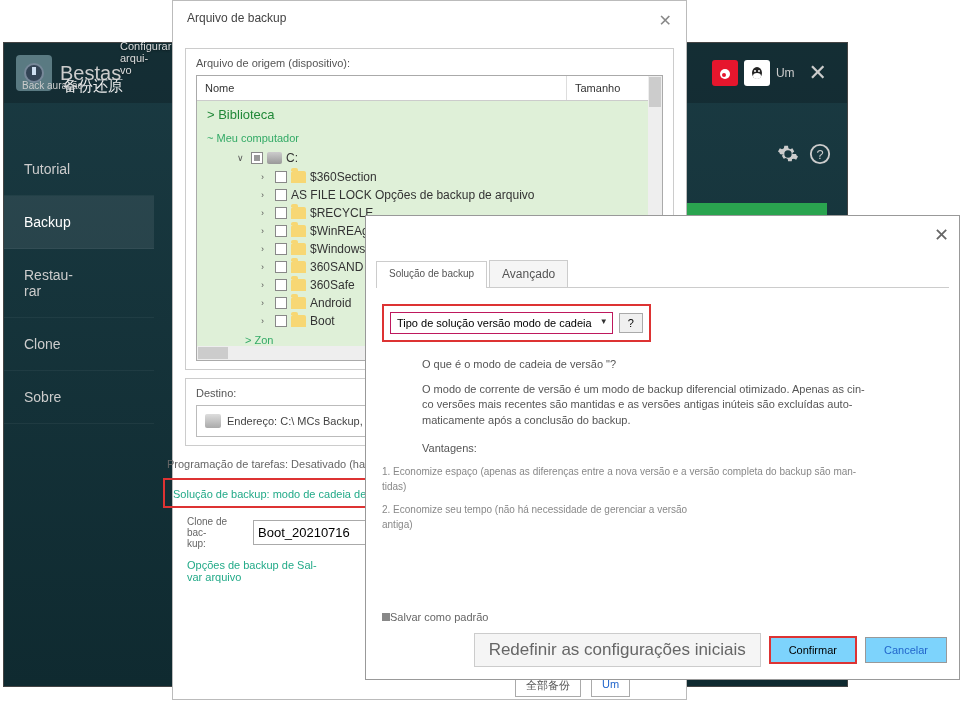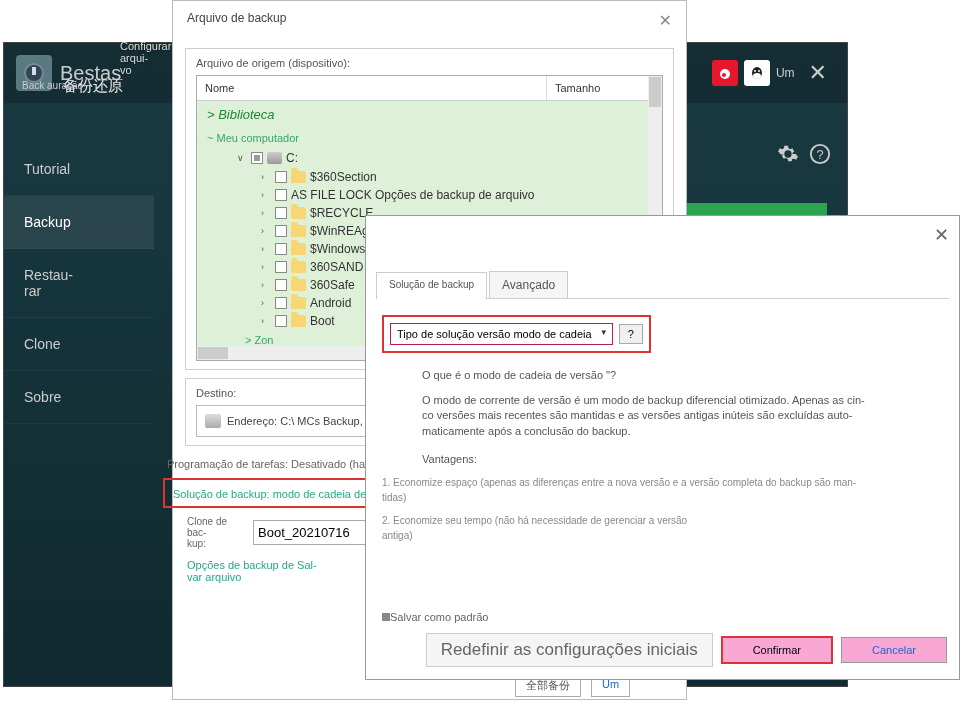--- a/index.html
+++ b/index.html
@@ -62,27 +62,27 @@
 .section-box {
   margin: 8px 12px; border: 1px solid #ccc; padding: 8px 10px;
 }
 .section-label { font-size: 11px; color: #555; margin-bottom: 6px; }
 .tree-area {
   border: 1px solid #aaa; height: 286px; overflow:auto; position:relative;
 }
 .tree-header { display:flex; border-bottom:1px solid #ccc; font-size:11px; color:#333; }
 .tree-header .col { padding: 6px 8px; }
 .col-name { flex:1; }
-.col-size { width: 116px; border-left:1px solid #ddd;}
+.col-size { width: 96px; border-left:1px solid #ddd;}
 .tree-scroll { position:absolute; right:0; top:0; bottom:14px; width:14px; background:#eee;}
 .tree-scroll-thumb { background:#ccc; height:30px; width:12px; margin:1px;}
 .tree-hscroll { position:absolute;left:0;right:14px;bottom:0;height:14px;background:#eee;}
 .tree-hscroll-thumb{background:#ccc;width:30px;height:12px;margin:1px;}
 .tree-body { background:#dff0d8; }
-.lib-row { padding: 6px 10px; color:#218838; font-size:13px; cursor:pointer;font-style:italic; }
+.lib-row { padding: 6px 10px; color:#218838; font-size:13px; cursor:pointer; }
 .mycomp { padding:4px 10px; font-size:11px; color:#3a6; }
 .drive-row { display:flex; align-items:center; gap:4px; padding:3px 6px 3px 40px; font-size:12px; color:#333; cursor:pointer;}
 .drive-row .chev { width:10px; color:#555; font-size:9px;}
 .drive-row .cb { width:12px;height:12px;border:1px solid #888;background:#fff;display:inline-block;}
 .drive-row .cb.mixed { background:#999; box-shadow: inset 0 0 0 2px #fff;}
 .drive-row .hd { width:15px;height:12px;background:linear-gradient(#ccc,#999);border-radius:2px;}
 .folder-row { display:flex;align-items:center;gap:4px;padding:2px 6px 2px 64px;font-size:12px;color:#333;cursor:pointer;}
 .folder-row .chev{width:10px;color:#555;font-size:9px;}
 .folder-row .cb{width:12px;height:12px;border:1px solid #888;background:#fff;}
 .folder-ico{width:15px;height:12px;background:#f7d774;border-radius:2px 2px 0 0;position:relative;}
@@ -98,39 +98,39 @@
 .name-row input{border:1px solid #aaa;padding:4px;font-size:13px;width:200px;}
 .opt-link{margin:10px 14px;font-size:11px;color:#2a8;cursor:pointer;}
 
 
 .dialog2 {
   position:absolute; left:365px; top:215px; width:595px; height:465px;
   background:#fff; border:1px solid #999;
 }
 .dialog2-titlebar{display:flex;justify-content:space-between;padding:8px 10px;font-size:11px;color:#333;}
 .dialog2-close{color:#666;font-size:18px;cursor:pointer;}
-.tabs{display:flex;margin:17px 10px 0 10px;border-bottom:1px solid #ccc;}
+.tabs{display:flex;margin:6px 10px 0 10px;border-bottom:1px solid #ccc;}
 .tab{padding:6px 12px;font-size:10px;color:#555;border:1px solid #ccc;border-bottom:none;background:#f5f5f5;cursor:pointer;margin-right:2px;}
 .tab.active{background:#fff;position:relative;top:1px;}
 .tab2{font-size:12px;}
 .opt-body{padding:16px;}
 .solution-row{border:2px solid #d33;padding:6px;display:inline-flex;align-items:center;gap:6px;margin-bottom:16px;}
 .solution-select{border:1px solid #be185d;padding:4px 20px 4px 6px;font-size:11px;position:relative;min-width:200px;}
 .solution-select:after{content:"▼";position:absolute;right:4px;font-size:8px;color:#333;}
 .help-btn{border:1px solid #aaa;padding:3px 8px;font-size:11px;cursor:pointer;background:#f0f0f0;}
 .desc-block{margin-left:40px;max-width:450px;}
 .desc-q{font-size:11px;color:#555;margin-bottom:12px;}
 .desc-p{font-size:11px;color:#555;margin-bottom:14px;line-height:1.4;}
 .desc-h{font-size:11px;color:#555;margin-bottom:10px;}
 .adv-list{font-size:10px;color:#888;line-height:1.5;margin-bottom:8px;}
 .save-default{position:absolute;left:16px;bottom:56px;font-size:11px;color:#666;display:flex;align-items:center;gap:0;}
 .save-default .sq{width:8px;height:8px;background:#888;}
 .btn-row{position:absolute;right:12px;bottom:12px;display:flex;gap:8px;align-items:center;}
 .reset-link{font-size:17px;color:#666;border:1px solid #ccc;padding:6px 14px;background:#f5f5f5;cursor:pointer;}
-.btn{border:1px solid #999;padding:6px 30px;font-size:11px;cursor:pointer;background:#f9a8d4;}
+.btn{border:1px solid #999;padding:6px 18px;font-size:11px;cursor:pointer;background:#7dd3fc;}
 .btn-highlight{border:2px solid #d33;}
 .btn-blue{color:#2266cc;}
 
 .um-label{color:#ccc;font-size:12px;}
 .bottom-bits{position:absolute;left:515px;top:674px;display:flex;gap:10px;font-size:11px;color:#555;}
 .bottom-bits .fld{border:1px solid #aaa;padding:3px 10px;}
 </style>
 </head>
 <body>
 

